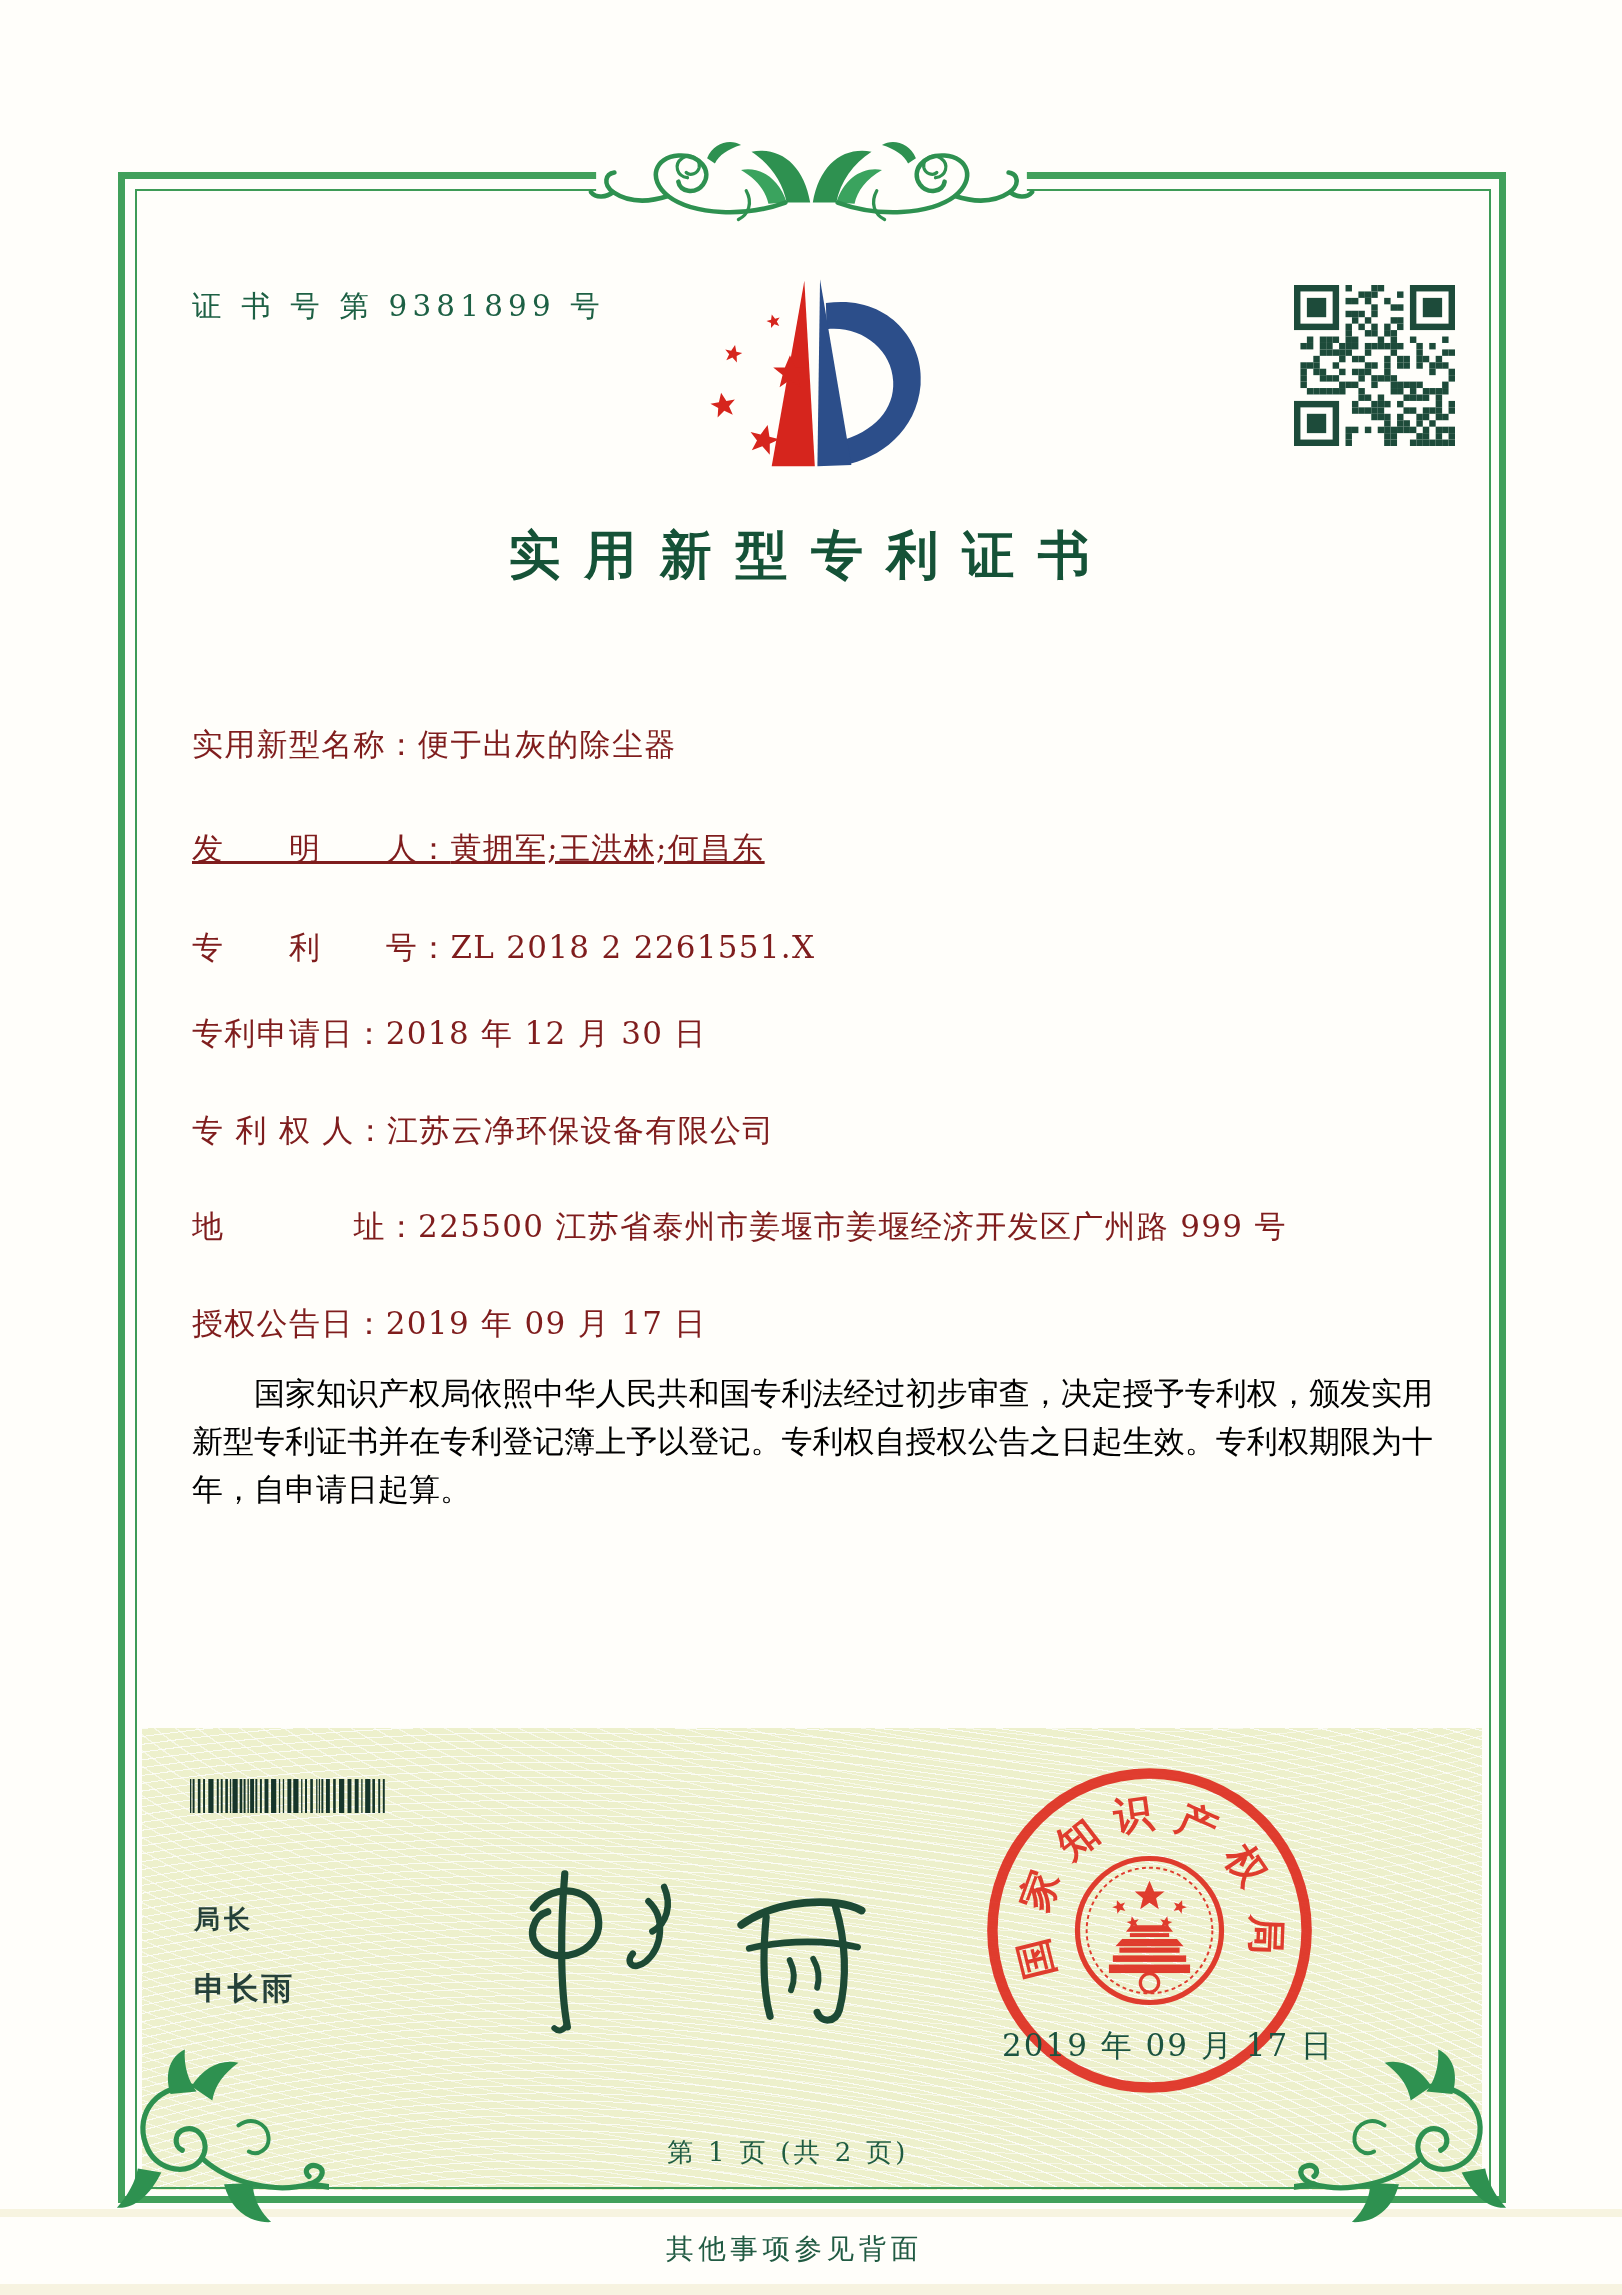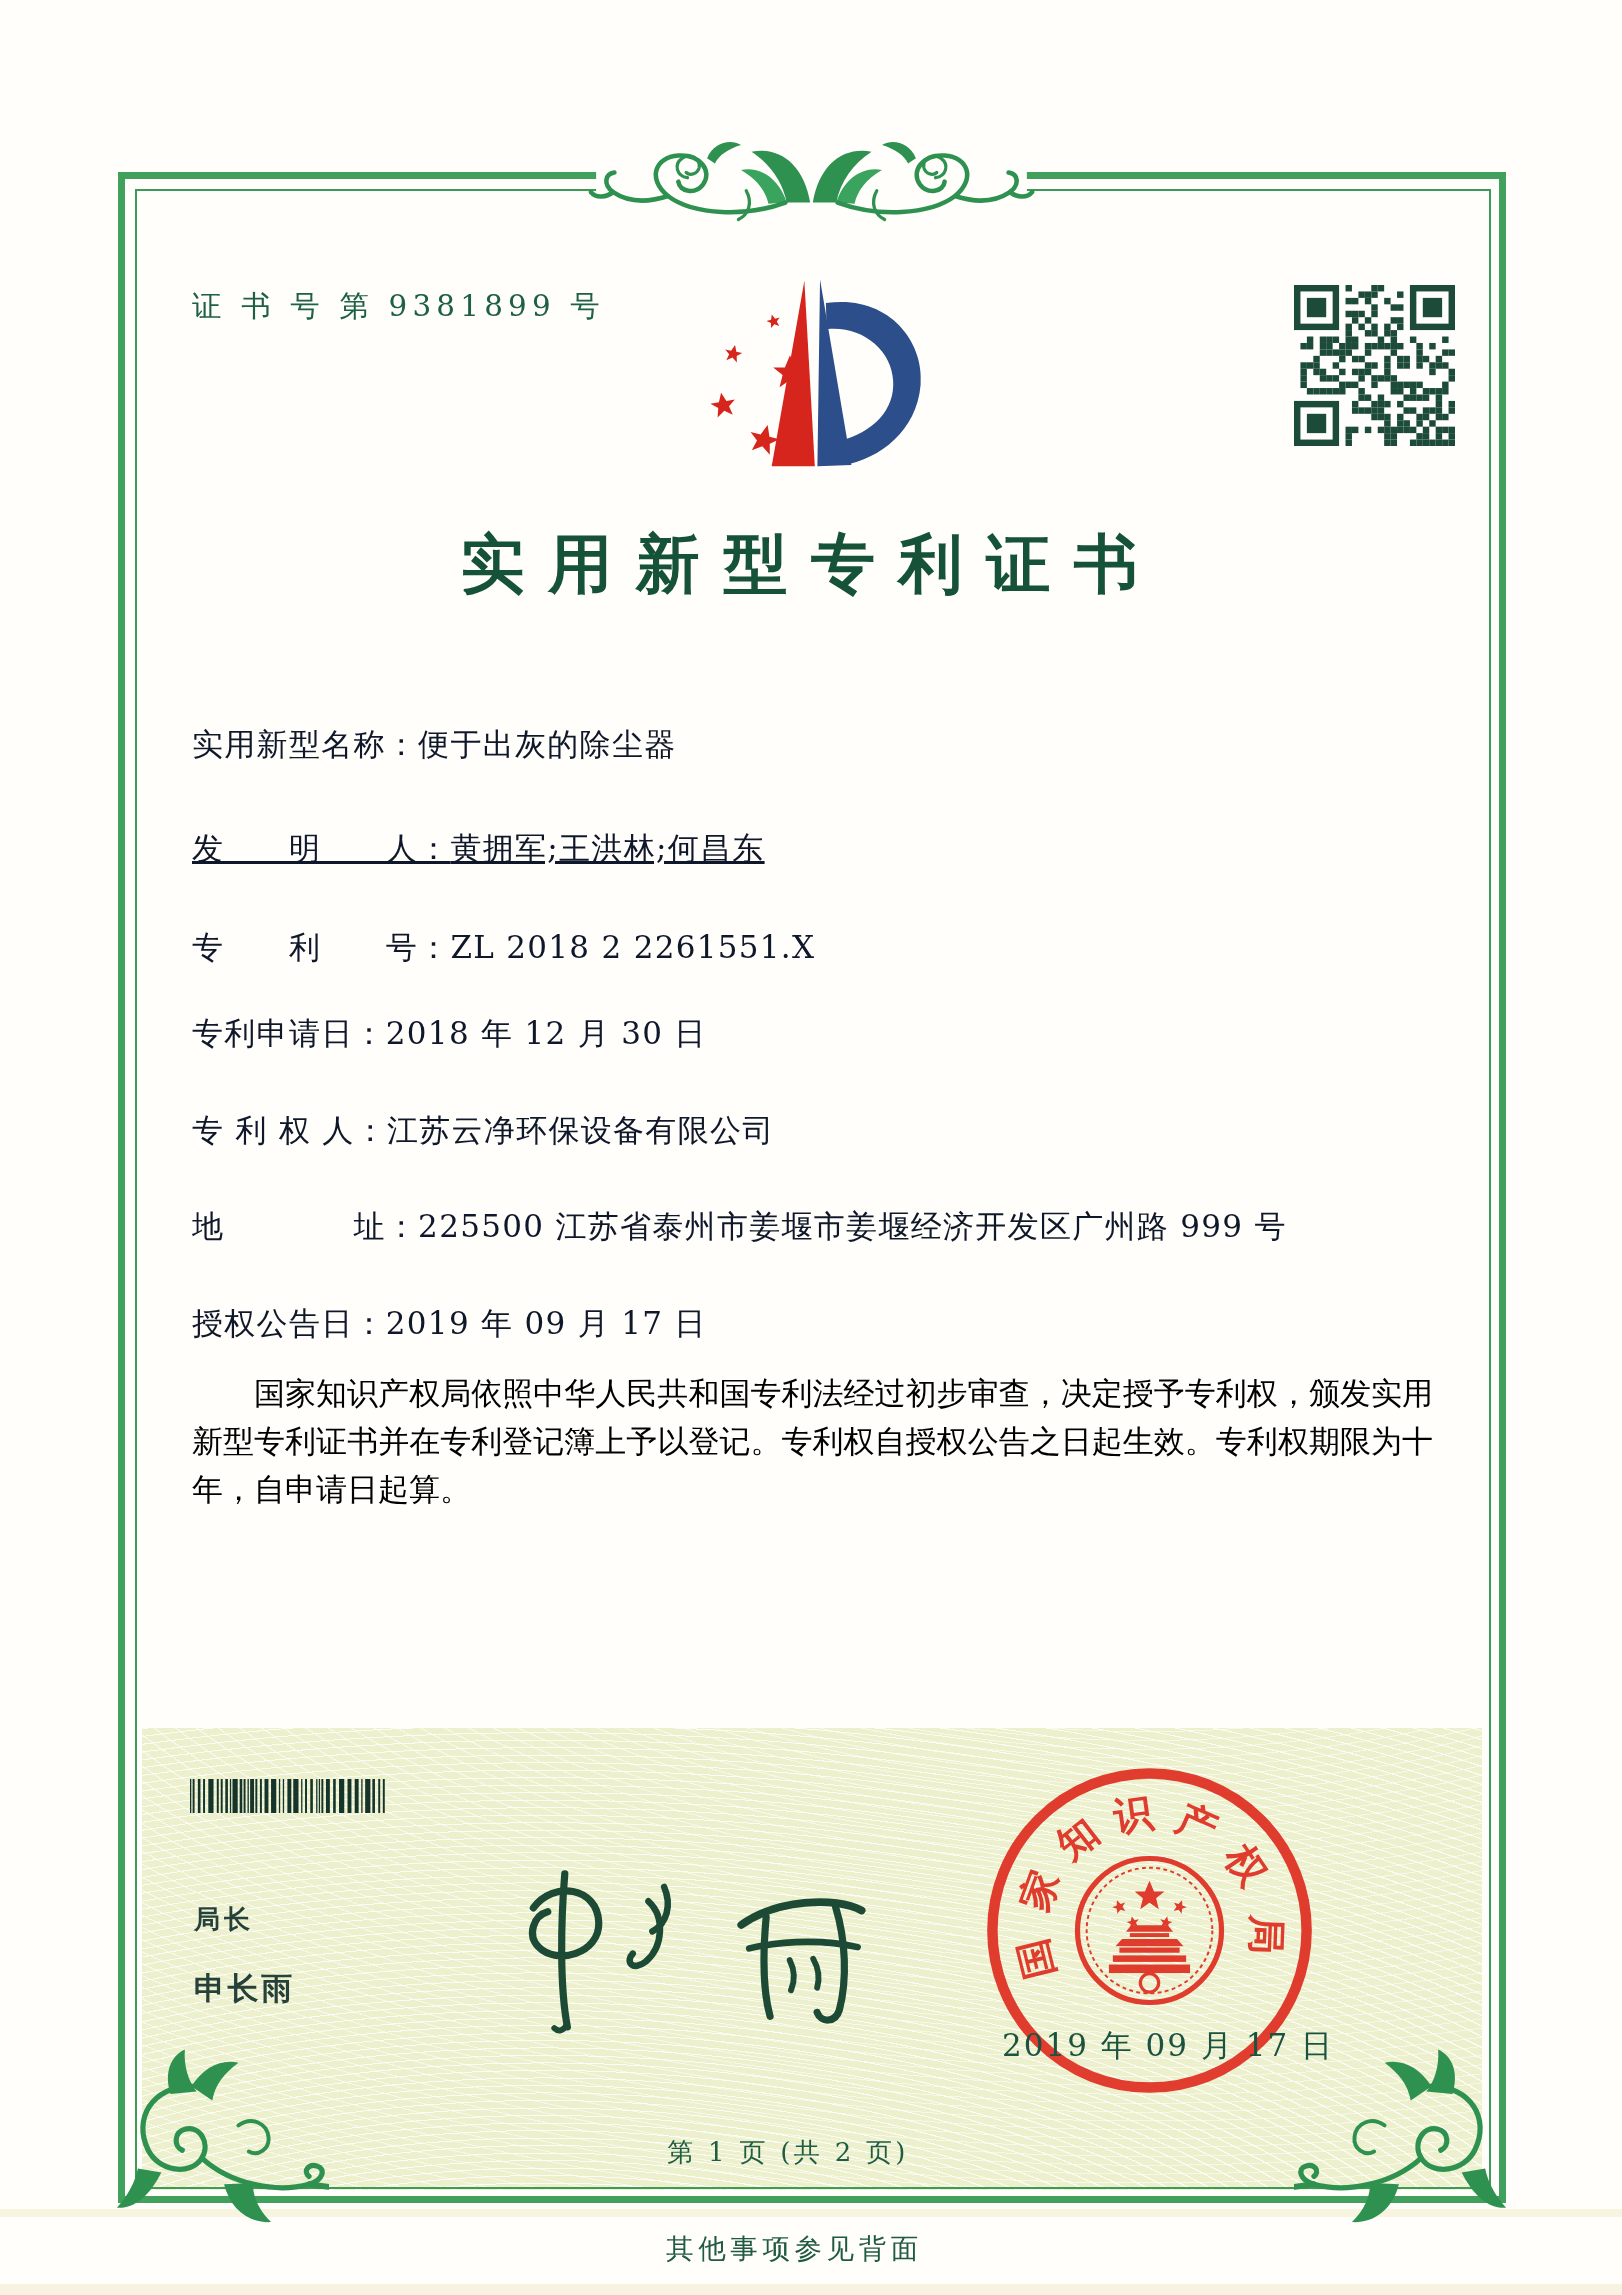--- a/index.html
+++ b/index.html
@@ -23,23 +23,23 @@
   .border-inner{position:absolute;left:135px;top:189px;width:1352px;height:1996px;border:2.6px solid #3e9b57;z-index:2;}
   .ornament-top{position:absolute;left:550px;top:119px;width:523px;height:124px;z-index:3;}
   .corner{position:absolute;width:236px;height:196px;z-index:3;}
   .corner.bl{left:93px;top:2047px;}
   .corner.br{left:1294px;top:2047px;transform:scaleX(-1);}
   
   .cert-no{position:absolute;left:192px;top:287px;font-size:29.4px;letter-spacing:5.2px;color:#1d6044;z-index:4;white-space:pre;}
   .logo{position:absolute;left:692px;top:270px;width:243px;height:202px;z-index:4;}
   .qr{position:absolute;left:1294px;top:285px;width:161px;height:161px;z-index:4;}
   .title{position:absolute;left:209px;top:521px;width:1204px;text-align:center;
-         font-size:64px;font-weight:bold;letter-spacing:23.6px;color:#155237;z-index:4;white-space:pre;}
-  
-  .field{position:absolute;left:192px;font-size:31px;letter-spacing:1.3px;color:#0f172a;z-index:4;white-space:pre;}
+         font-size:52px;font-weight:bold;letter-spacing:23.6px;color:#155237;z-index:4;white-space:pre;}
+  
+  .field{position:absolute;left:192px;font-size:31px;letter-spacing:1.3px;color:#7f1d1d;z-index:4;white-space:pre;}
   .f0{top:724px;} .f1{top:828px;text-decoration:underline;} .f2{top:927px;} .f3{top:1013px;}
   .f4{top:1110px;} .f5{top:1206px;} .f6{top:1303px;} .f7{top:1303px;left:822px;}
   
   .para{position:absolute;left:192px;width:1241px;font-size:31px;line-height:48px;color:#000000;
         text-align:justify;text-indent:2em;z-index:4;}
   .p1{top:1369px;} .p2{top:1514px;}
   
   .barcode{position:absolute;left:190px;top:1779px;width:200px;height:34px;z-index:4;}
   .director-label{position:absolute;left:194px;top:1902px;font-size:26px;font-weight:bold;letter-spacing:3.9px;
         color:#25413a;font-family:"DejaVu Sans","Liberation Sans",sans-serif;z-index:4;}

